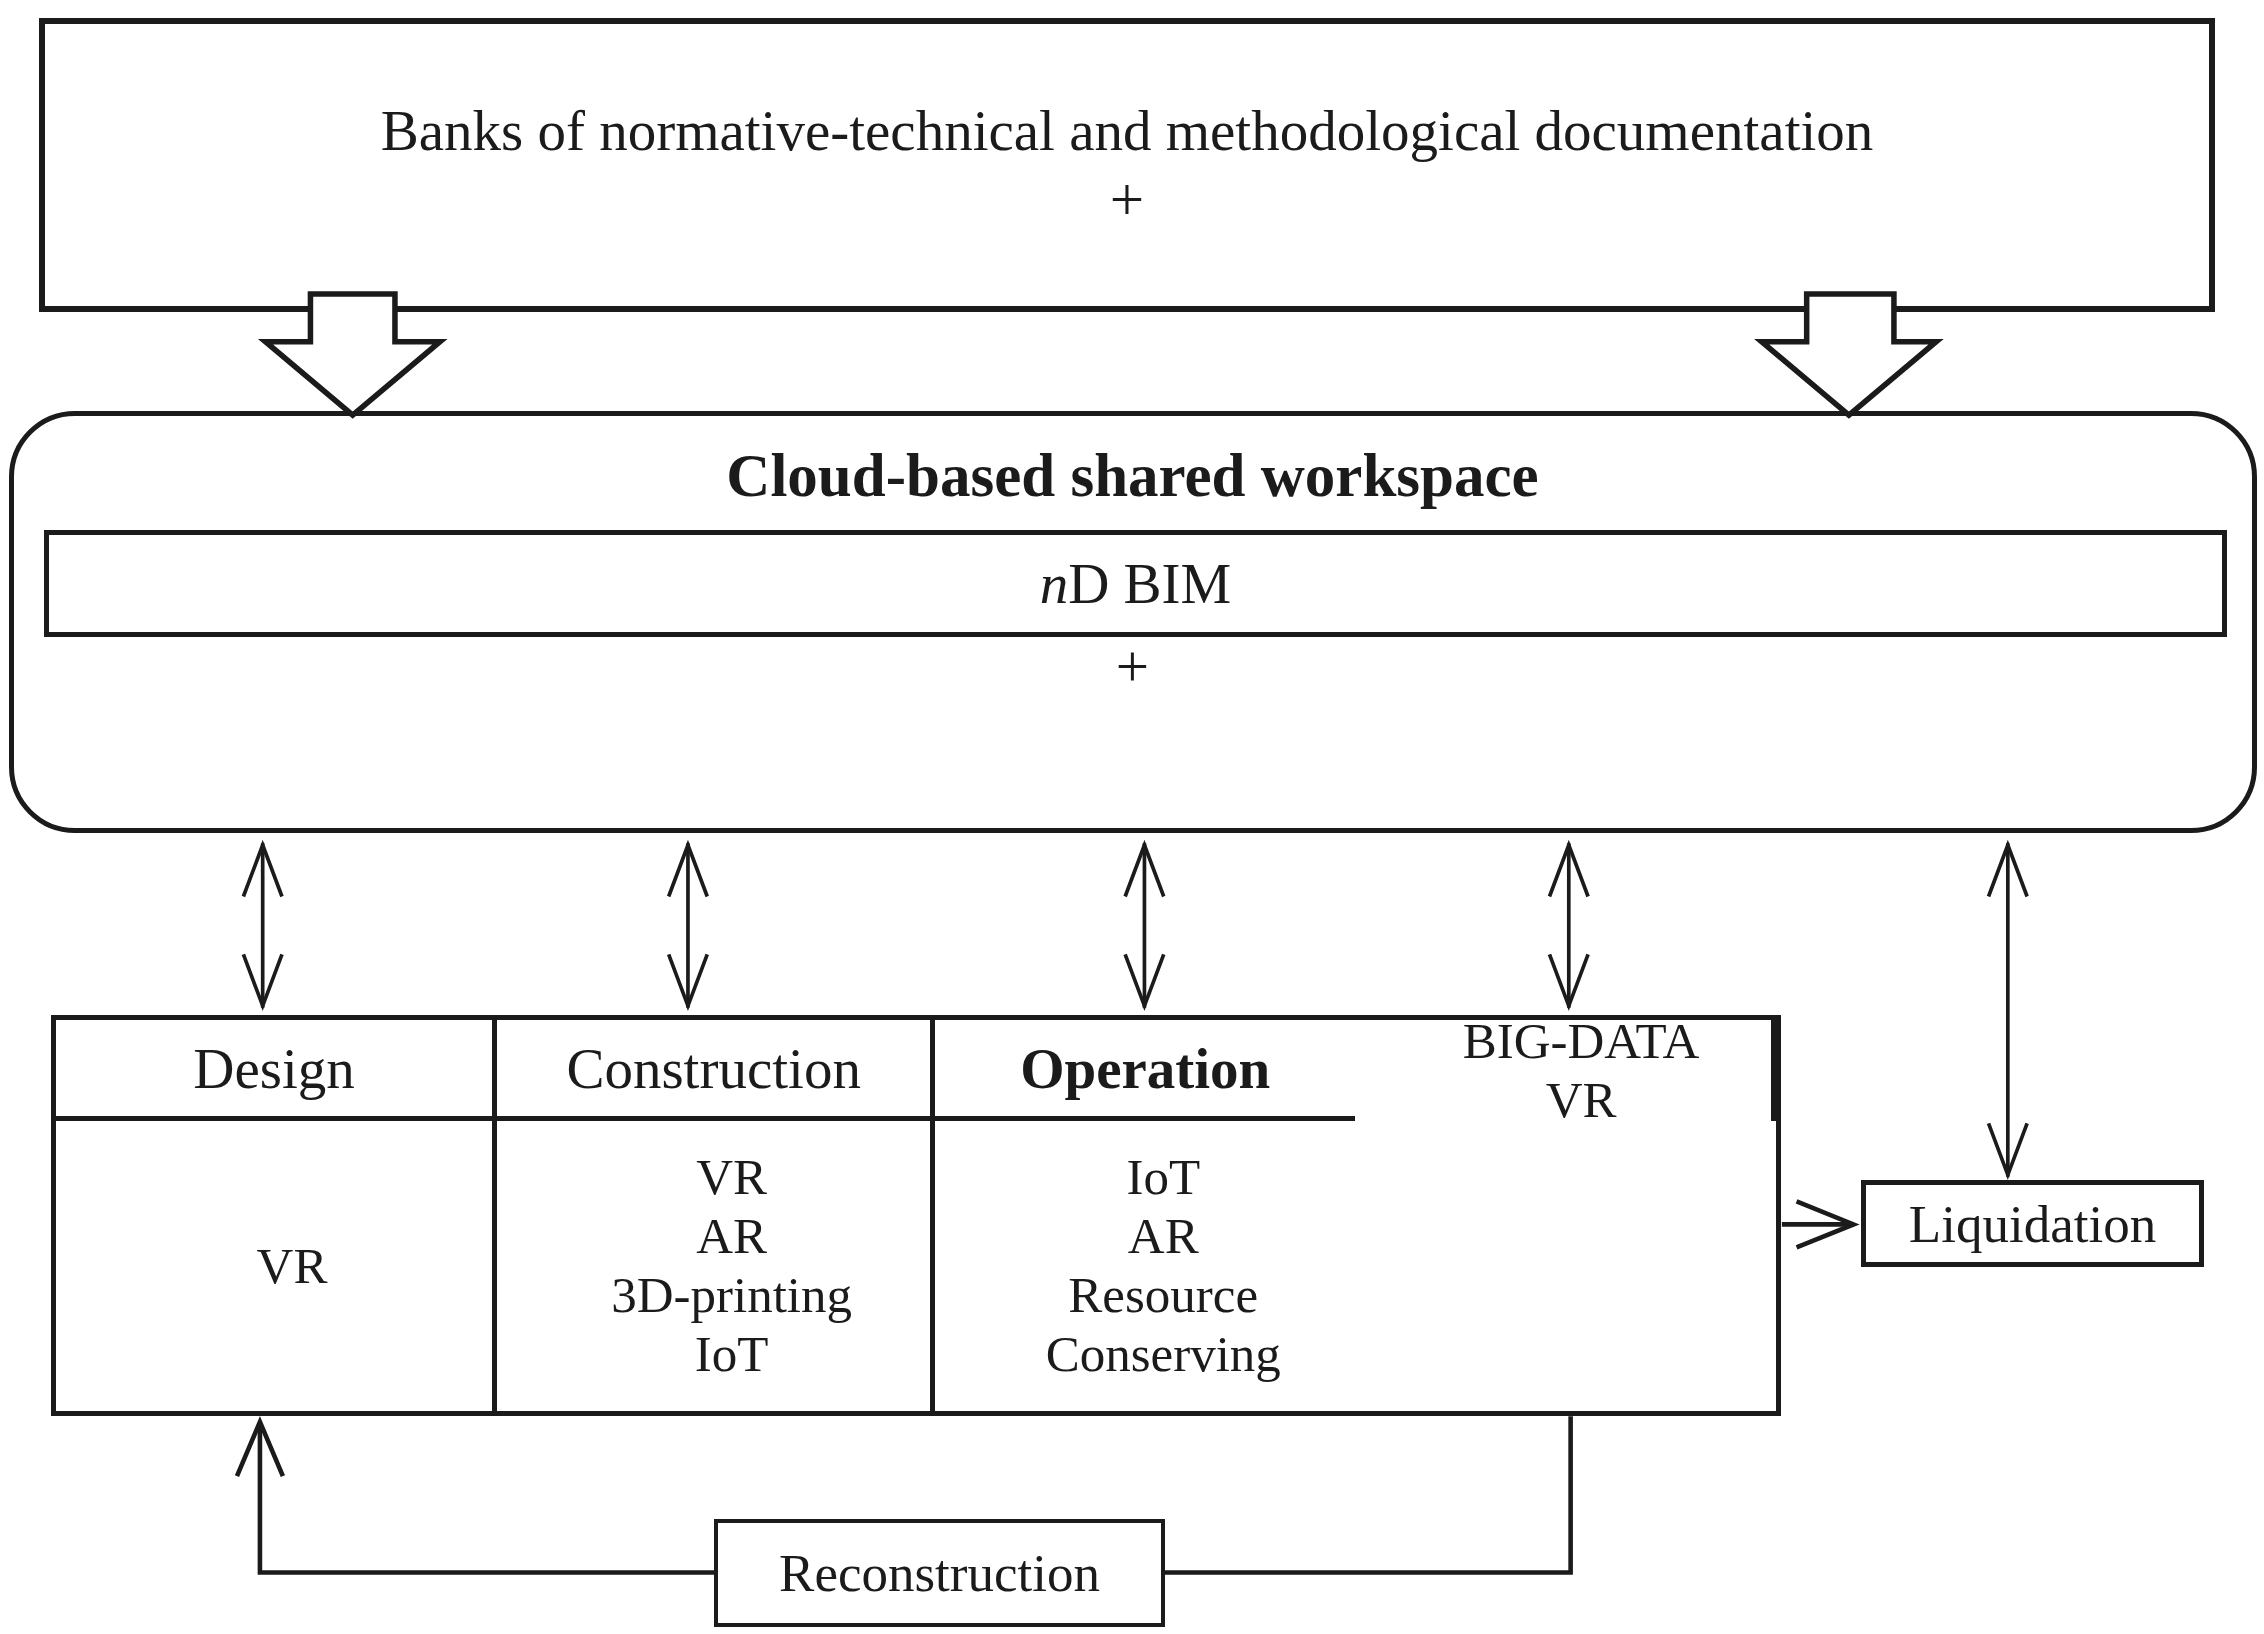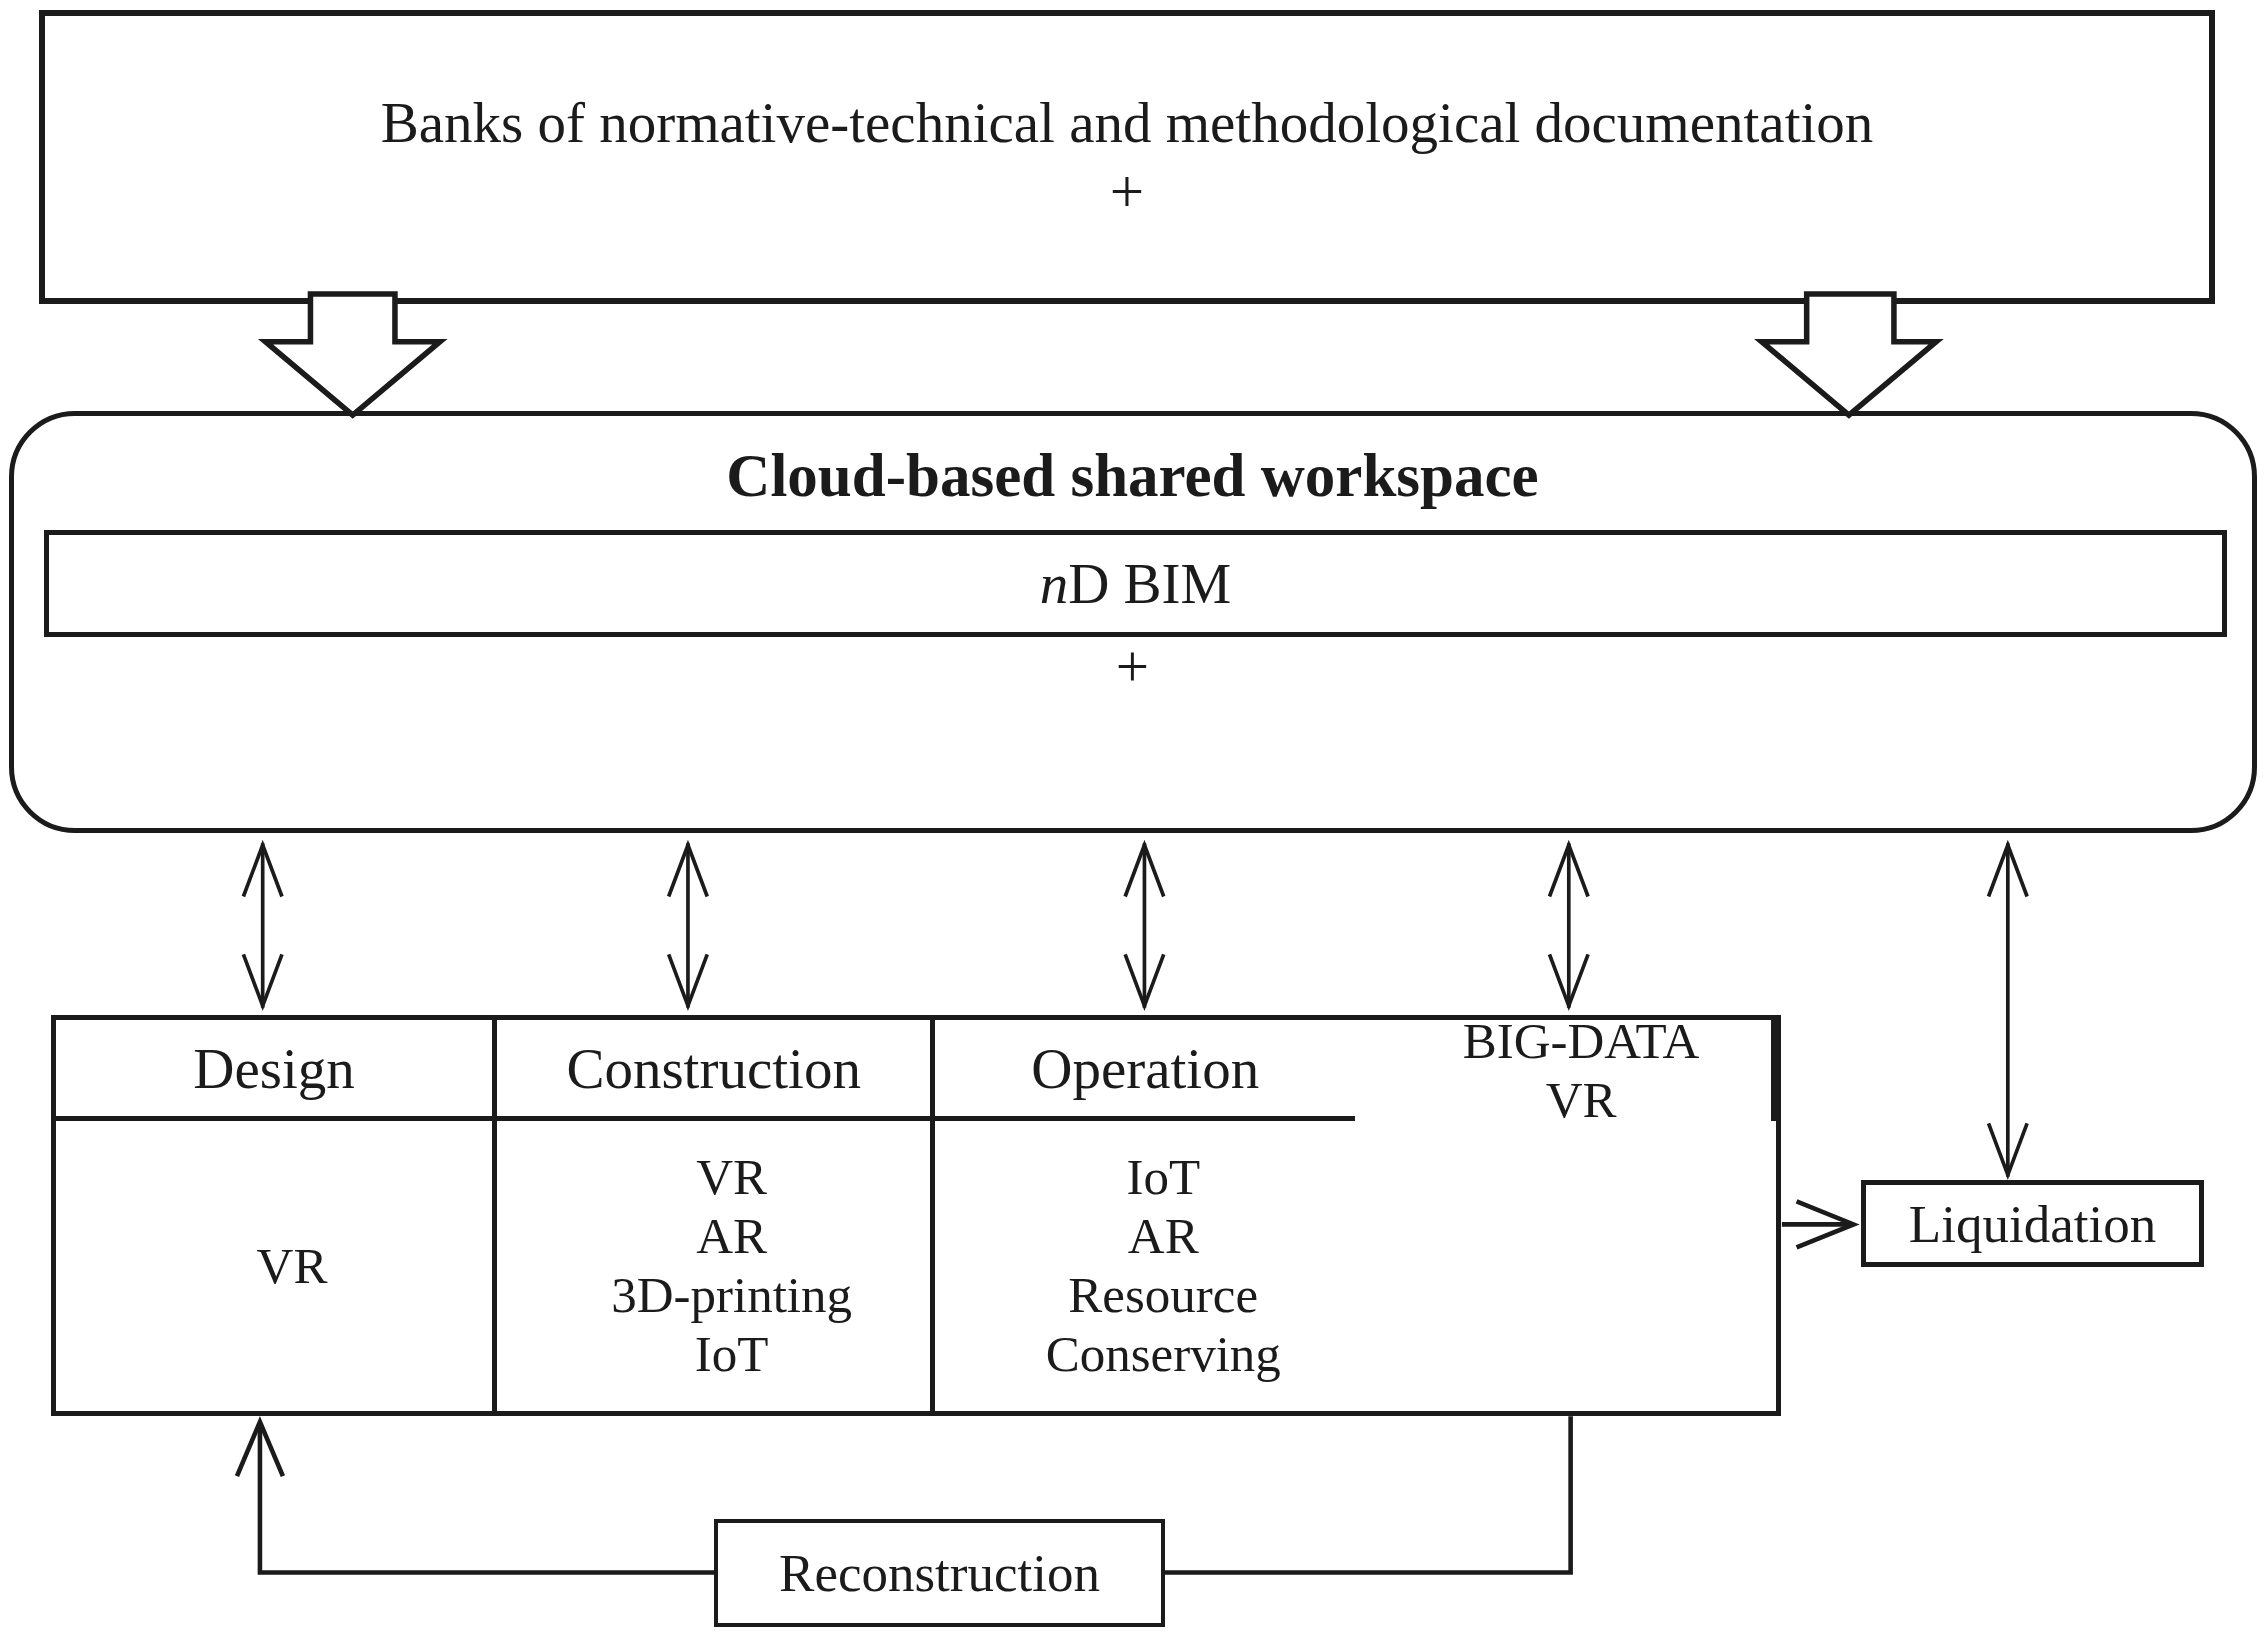--- a/index.html
+++ b/index.html
@@ -21,21 +21,21 @@
     left: 0;
     top: 0;
     pointer-events: none;
   }
   .under-layer { z-index: 1; }
   .over-layer  { z-index: 3; }
 
   .abs { position: absolute; box-sizing: border-box; }
 
   .top-box {
-    left: 39px; top: 10px; width: 2176px; height: 294px;
+    left: 39px; top: 18px; width: 2176px; height: 294px;
     border: 6.4px solid #1b1b1b;
     background: #ffffff;
     z-index: 2;
     display: flex; flex-direction: column;
     align-items: center; justify-content: center;
     text-align: center;
   }
   .top-box .line  { font-size: 57px; line-height: 69px; white-space: nowrap; }
   .top-box .plus  { font-size: 61px; line-height: 69px; }
 
@@ -81,21 +81,21 @@
     grid-template-columns: 480fr 477fr 457fr 458fr;
     grid-template-rows: 101px 1fr;
   }
   .th {
     border-right: 5.5px solid #1b1b1b;
     border-bottom: 5.5px solid #1b1b1b;
     display: flex; align-items: center; justify-content: center;
     font-size: 57px;
     white-space: nowrap;
   }
-  .th.last { border-right: none; }
+  .th.last { border-right: none; font-weight: bold; }
   .td {
     border-right: 5.5px solid #1b1b1b;
     display: flex; flex-direction: column;
     align-items: center; justify-content: center;
     text-align: center;
     font-size: 51px; line-height: 59px; margin-left: 36px;
   }
   .td.last { border-right: none; }
   .td div { white-space: nowrap; }
 

